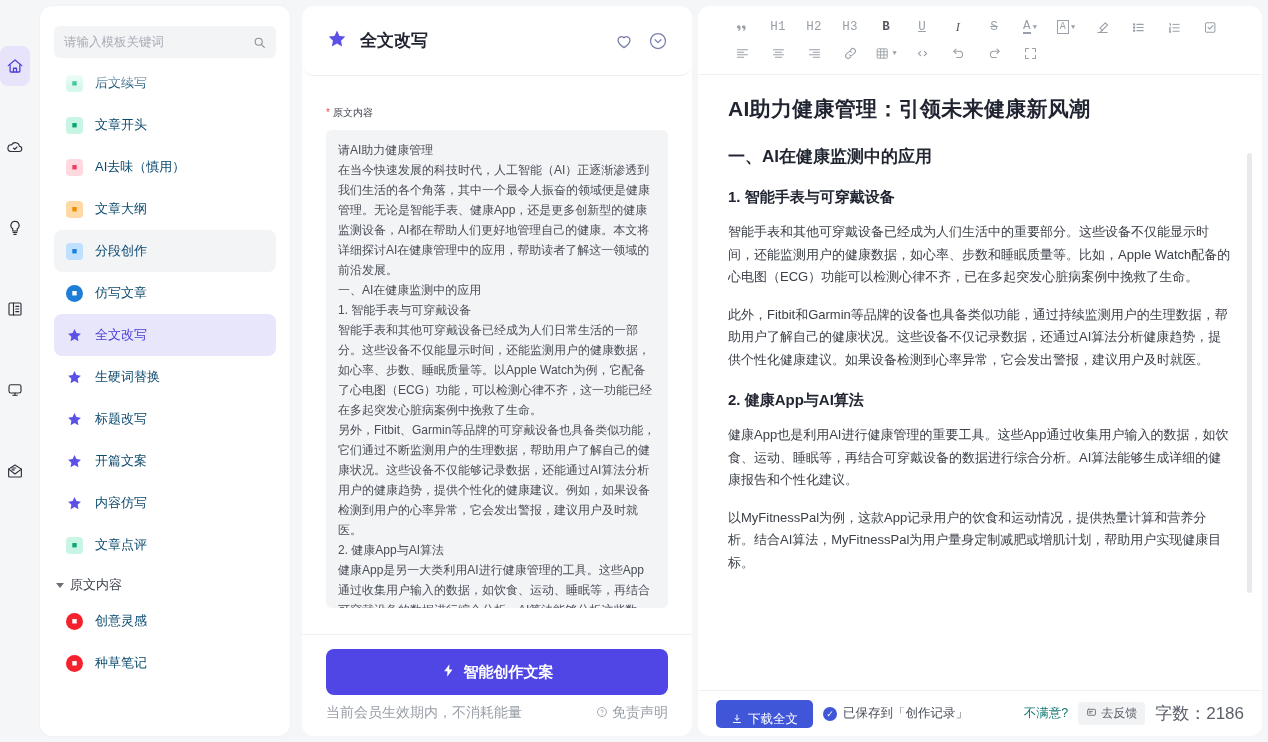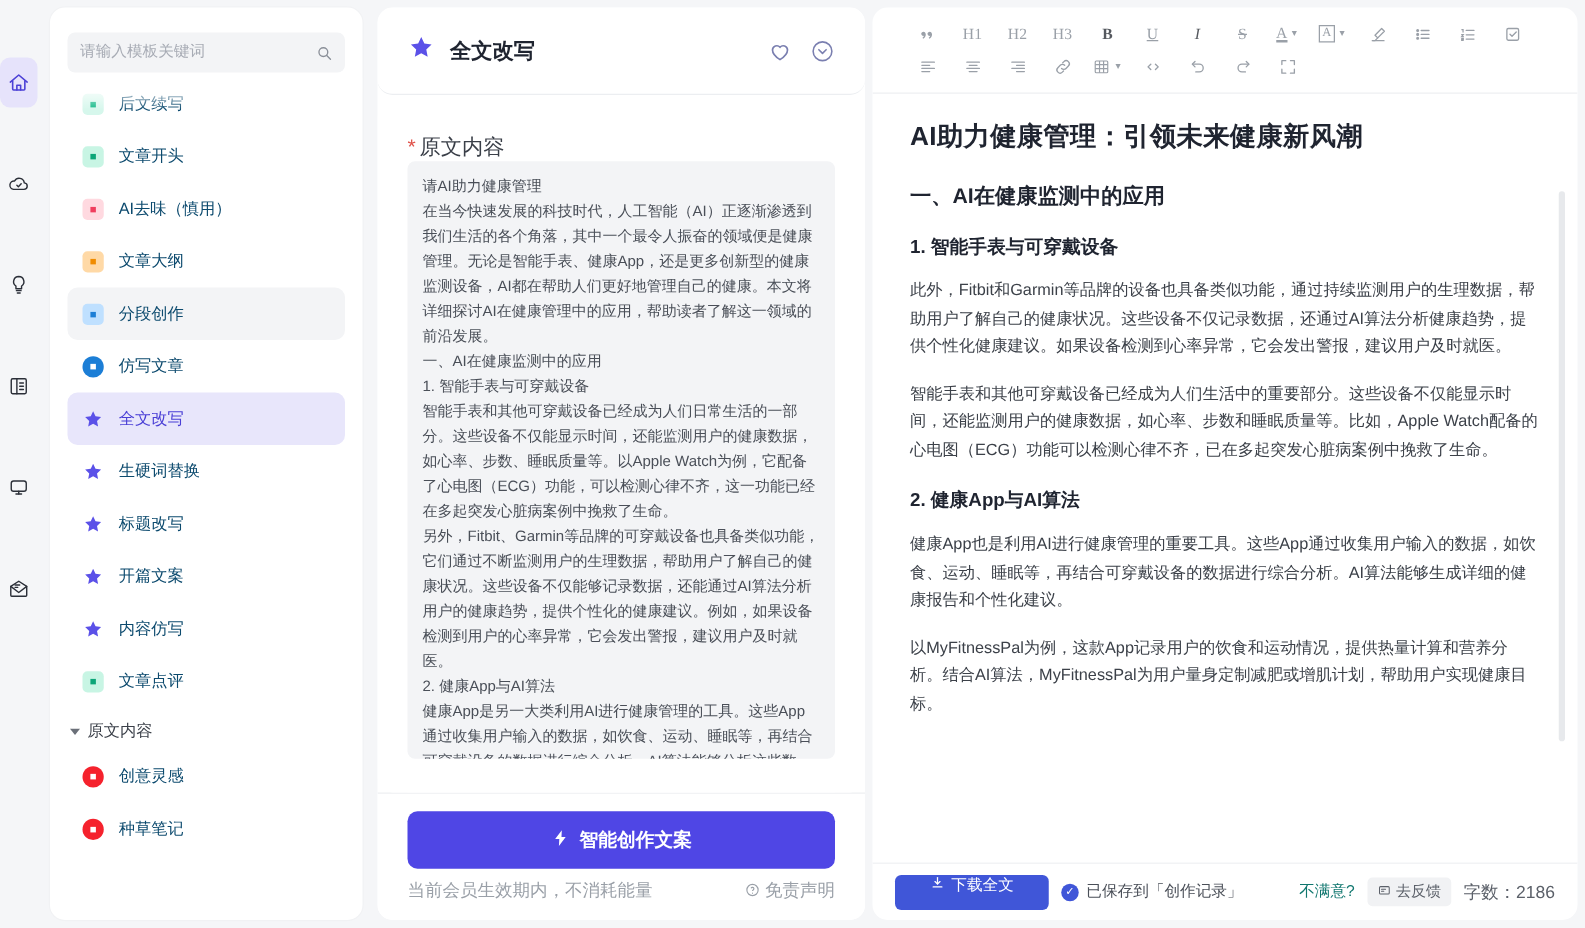--- a/index.html
+++ b/index.html
@@ -39,21 +39,21 @@
     box-shadow: 0 0 0 1px rgba(0,0,0,0.015);
   }
   .search-wrap { padding: 20px 14px 4px 14px; }
   .search-box {
     height: 32px; background: #f3f4f6; border-radius: 6px;
     display: flex; align-items: center; padding: 0 10px;
   }
   .search-box input {
     flex: 1; border: none; outline: none; background: transparent;
     font-size: 12.5px; color: #5b5f69;
-    font-family: Liberation Mono, monospace;
+    font-family: Liberation Sans, sans-serif;
   }
   .search-box input::placeholder { color: #a8acb5; }
   .search-icon { color: #8b9099; display: flex; }
 
   .tpl-list {
     position: absolute; top: 56px; left: 0; right: 0; bottom: 0;
     overflow: hidden; padding: 0 14px;
   }
   .tpl-fade {
     position: absolute; top: 0; left: 0; right: 0; height: 26px;
@@ -103,21 +103,21 @@
     border-bottom: 1px solid #eceef1;
   }
   .fp-head .title { font-size: 17px; font-weight: bold; color: #1f2430; margin-left: 12px; }
   .fp-head .spacer { flex: 1; }
   .fp-act { color: #7a7fb0; display: flex; align-items: center; cursor: pointer; margin-left: 14px; }
 
   .fp-body {
     flex: 1; background: #fff; margin-top: 6px; border-radius: 12px;
     padding: 24px 24px 0 24px; position: relative; overflow: hidden;
   }
-  .field-label { font-size: 17px; color: #3a3f48; }
+  .field-label { font-size: 10px; color: #3a3f48; margin-bottom: 10px; }
   .field-label .req { color: #e0544c; margin-right: 3px; }
   .textarea-box {
     background: #f3f4f6; border-radius: 6px;
     padding: 10px 12px;
     height: 478px; overflow: hidden;
     font-size: 12px; line-height: 20px; color: #4a4f58;
     white-space: pre-wrap; word-break: break-all;
     position: relative;
   }
   .ta-fade {
@@ -152,21 +152,21 @@
     position: relative;
   }
   .toolbar {
     padding: 8px 28px 8px 28px;
     border-bottom: 1px solid #eef0f2;
   }
   .tb-row { display: flex; align-items: center; height: 26px; gap: 0px; }
   .tb-btn {
     min-width: 32px; height: 24px; display: flex; align-items: center;
     justify-content: center; color: #9aa0a8; cursor: pointer;
-    font-size: 13px; font-family: Liberation Serif, serif;
+    font-size: 13px; font-family: Liberation Mono, monospace;
     margin-right: 4px;
   }
   .tb-btn.lbl { font-size: 12.5px; letter-spacing: .2px; }
   .tb-btn .cv { font-size: 7px; margin-left: 2px; }
 
   .doc {
     flex: 1; overflow: hidden; position: relative;
     padding: 20px 30px 10px 30px;
   }
   .doc h1 { font-size: 21px; color: #1f2430; margin-bottom: 18px; letter-spacing: .3px; }
@@ -183,38 +183,38 @@
     background: linear-gradient(to bottom, rgba(255,255,255,0), #ffffff 70%);
     pointer-events: none;
   }
 
   .ed-foot {
     height: 46px; flex: 0 0 46px; border-top: 1px solid #eef0f2;
     display: flex; align-items: center; padding: 0 18px; gap: 10px;
   }
   .dl-btn {
     background: #4056d8; color: #fff; border: none; cursor: pointer;
-    height: 28px; padding: 0 28px; border-radius: 5px;
-    font-size: 12.5px; display: flex; align-items: flex-start; gap: 5px;
+    height: 28px; padding: 0 15px; border-radius: 5px;
+    font-size: 12.5px; display: flex; align-items: flex-end; gap: 5px;
     font-family: "Liberation Sans", sans-serif;
   }
   .saved { display: flex; align-items: center; gap: 6px; font-size: 12.5px; color: #4a4f58; }
   .check-circ {
     width: 14px; height: 14px; border-radius: 50%; background: #4056d8;
     color: #fff; font-size: 9px; display: flex; align-items: center; justify-content: center;
   }
   .ed-foot .spacer { flex: 1; }
   .unhappy { font-size: 12.5px; color: #0f766e; }
   .fb-btn {
     background: #f1f2f4; border: none; cursor: pointer; border-radius: 4px;
     height: 23px; padding: 0 8px; font-size: 12px; color: #5b6069;
     display: flex; align-items: center; gap: 4px;
     font-family: "Liberation Sans", sans-serif;
   }
-  .wc { font-size: 14px; color: #5b6069; }
+  .wc { font-size: 17px; color: #5b6069; }
 </style>
 </head>
 <body>
 
 <div class="app">
 
   <div class="rail">
     <div class="rail-item active">
       <span>
         <svg width="18" height="18" viewBox="0 0 24 24" fill="none" stroke="currentColor" stroke-width="1.7" stroke-linecap="round" stroke-linejoin="round">
@@ -546,22 +546,22 @@
             </svg>
         </div>
       </div>
     </div>
 
     <div class="doc">
       <h1>AI助力健康管理：引领未来健康新风潮</h1>
       <div id="doc-blocks">
           <h2>一、AI在健康监测中的应用</h2>
           <h3>1. 智能手表与可穿戴设备</h3>
+          <p>智能手表和其他可穿戴设备已经成为人们生活中的重要部分。这些设备不仅能显示时间，还能监测用户的健康数据，如心率、步数和睡眠质量等。比如，Apple Watch配备的心电图（ECG）功能可以检测心律不齐，已在多起突发心脏病案例中挽救了生命。</p>
           <p>此外，Fitbit和Garmin等品牌的设备也具备类似功能，通过持续监测用户的生理数据，帮助用户了解自己的健康状况。这些设备不仅记录数据，还通过AI算法分析健康趋势，提供个性化健康建议。如果设备检测到心率异常，它会发出警报，建议用户及时就医。</p>
-          <p>智能手表和其他可穿戴设备已经成为人们生活中的重要部分。这些设备不仅能显示时间，还能监测用户的健康数据，如心率、步数和睡眠质量等。比如，Apple Watch配备的心电图（ECG）功能可以检测心律不齐，已在多起突发心脏病案例中挽救了生命。</p>
           <h3>2. 健康App与AI算法</h3>
           <p>健康App也是利用AI进行健康管理的重要工具。这些App通过收集用户输入的数据，如饮食、运动、睡眠等，再结合可穿戴设备的数据进行综合分析。AI算法能够生成详细的健康报告和个性化建议。</p>
           <p>以MyFitnessPal为例，这款App记录用户的饮食和运动情况，提供热量计算和营养分析。结合AI算法，MyFitnessPal为用户量身定制减肥或增肌计划，帮助用户实现健康目标。</p>
         </div>
       <div class="doc-scroll"></div>
       <div class="doc-fade"></div>
     </div>
 
     <div class="ed-foot">
       <button class="dl-btn">

